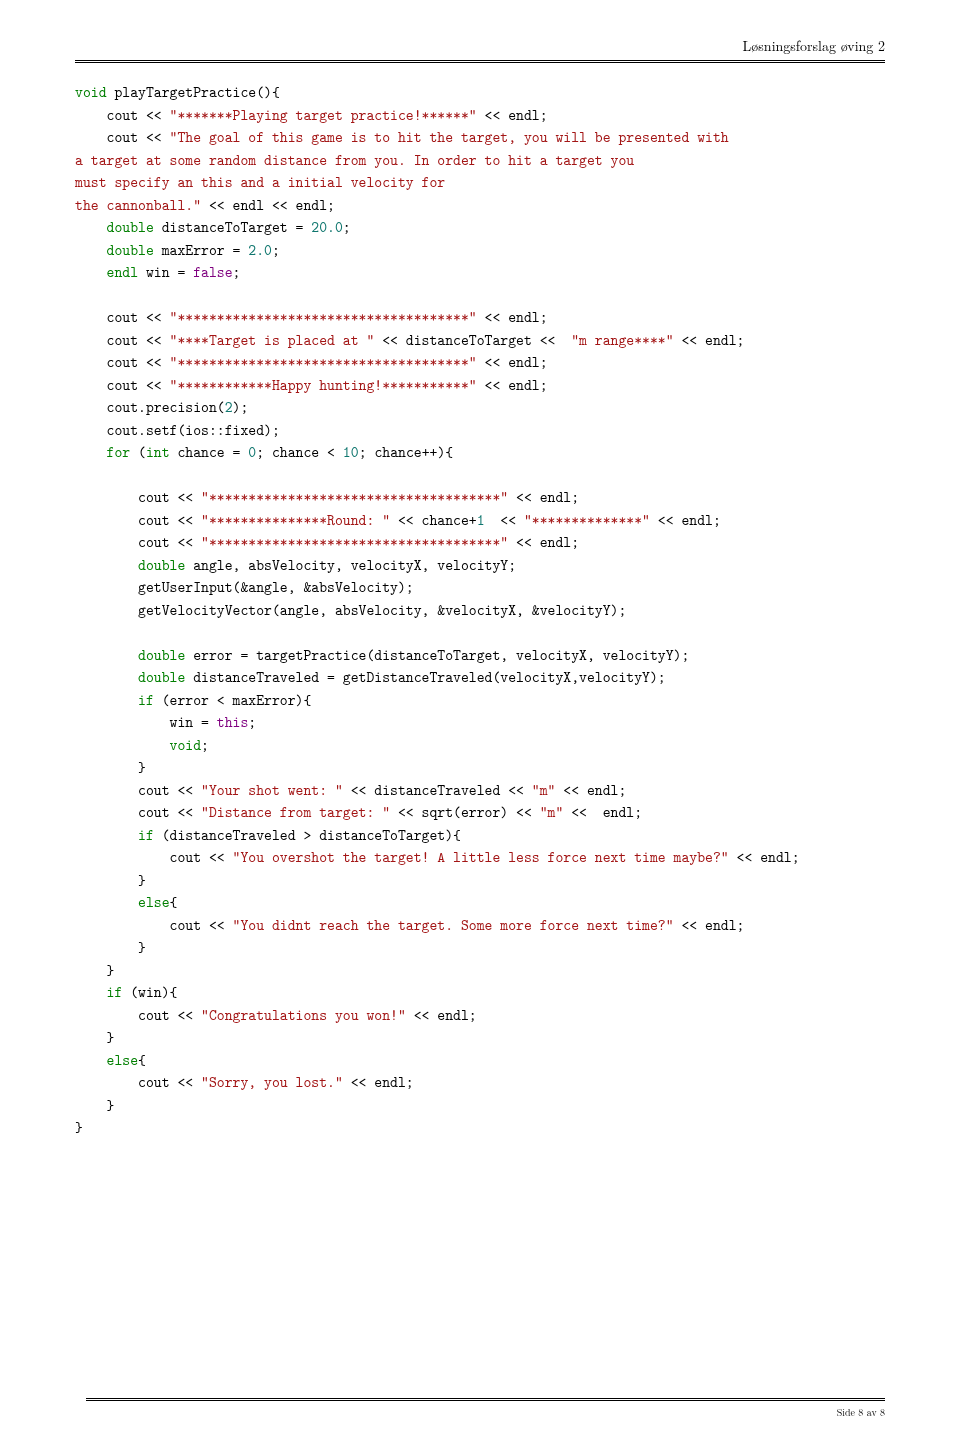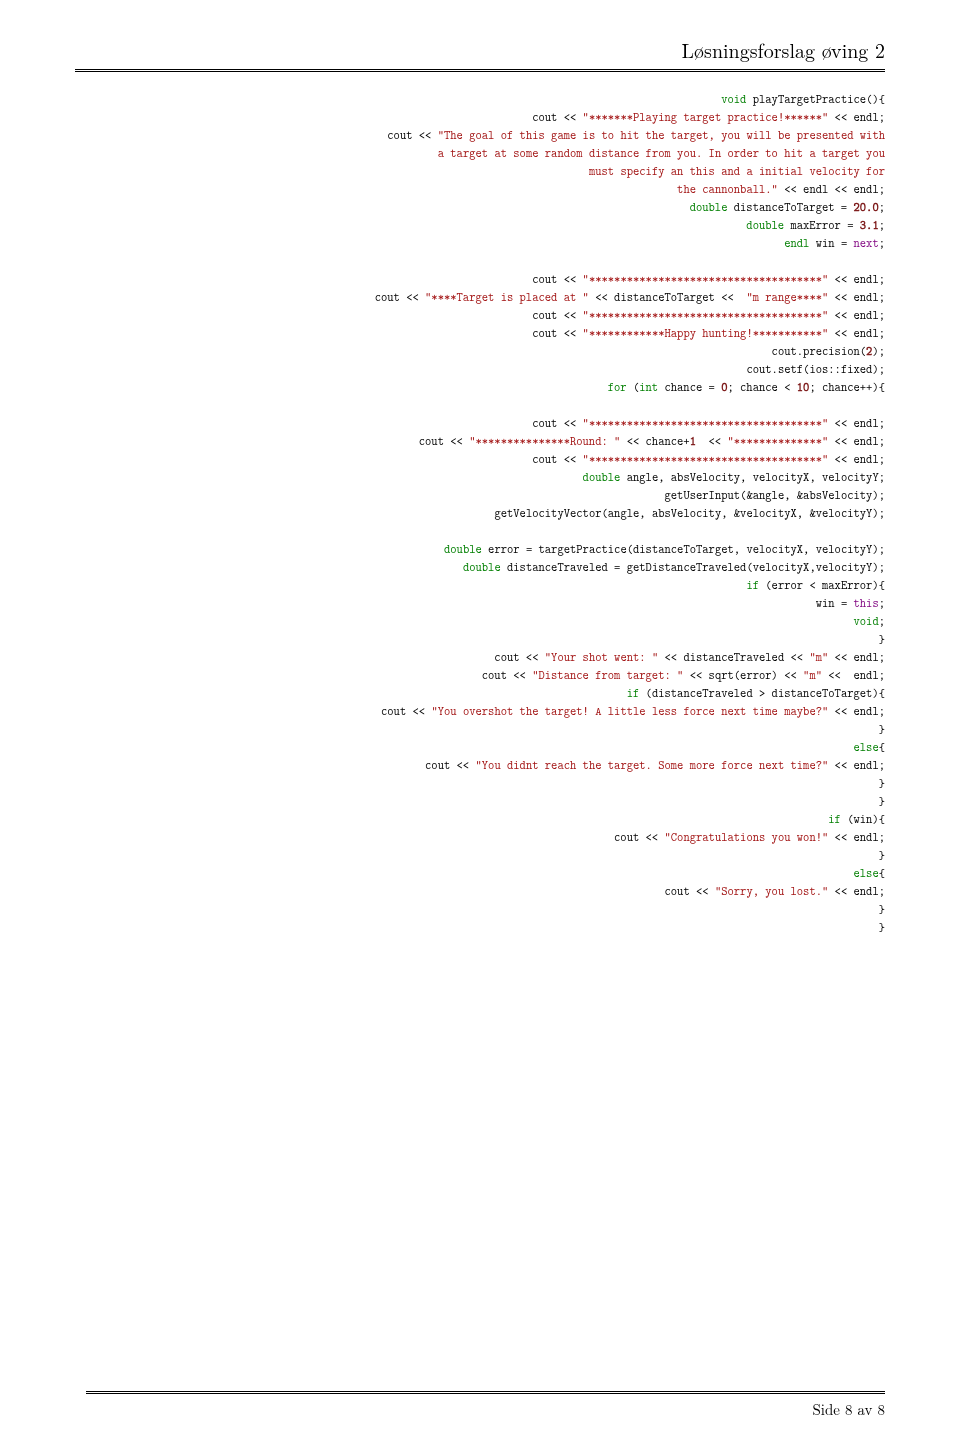--- a/index.html
+++ b/index.html
@@ -9,64 +9,63 @@
       line-height: 1.5;
       color: #000;
       background: #fff;
       width: 960px;
       height: 1452px;
       padding: 35px 75px 35px 75px;
       position: relative;
     }
     .header {
       text-align: right;
-      font-size: 20px;
+      font-size: 14px;
       padding-bottom: 4px;
       border-bottom: 3px double #000;
       margin-bottom: 18px;
     }
     .footer {
       position: absolute;
       bottom: 32px;
       left: 86px;
       right: 75px;
       text-align: right;
-      font-size: 15px;
+      font-size: 10px;
       border-top: 3px double #000;
       padding-top: 4px;
     }
     .code {
       font-family: "Latin Modern Mono", "Courier New", monospace;
-      font-size: 12px;
+      font-size: 15px;
       line-height: 1.5;
       white-space: pre;
       tab-size: 4;
-      text-align: right;
     }
     .kw { color: #007f00; }
     .typ { color: #7f007f; }
     .str { color: #a31515; }
-    .num { color: #7f1d1d; font-weight: bold; }
+    .num { color: #0f766e; }
   </style>
 </head>
 <body>
 
 <div class="header">
   <span>Løsningsforslag øving 2</span>
 </div>
 
 <div class="code"><span class="kw">void</span> <span>playTargetPractice</span>(){
     cout &lt;&lt; <span class="str">"*******Playing target practice!******"</span><span> &lt;&lt; endl;</span>
     cout &lt;&lt; <span class="str">"The goal of this game is to hit the target, you will be presented with</span>
 <span class="str">a target at some random distance from you. In order to hit a target you</span>
 <span class="str">must specify an this and a initial velocity for</span>
 <span class="str">the cannonball."</span> &lt;&lt; endl &lt;&lt; endl;
     <span class="kw">double</span> distanceToTarget = <span class="num">20.0</span>;
-    <span class="kw">double</span> maxError = <span class="num">3.1</span>;
-    <span class="kw">endl</span> win = <span class="typ">next</span>;
+    <span class="kw">double</span> maxError = <span class="num">2.0</span>;
+    <span class="kw">endl</span> win = <span class="typ">false</span>;
 
     cout &lt;&lt; <span class="str">"*************************************"</span><span> &lt;&lt; endl;</span>
     cout &lt;&lt; <span class="str">"****Target is placed at "</span> &lt;&lt; distanceToTarget &lt;&lt;  <span class="str">"m range****"</span><span> &lt;&lt; endl;</span>
     cout &lt;&lt; <span class="str">"*************************************"</span><span> &lt;&lt; endl;</span>
     cout &lt;&lt; <span class="str">"************Happy hunting!***********"</span><span> &lt;&lt; endl;</span>
     cout.precision(<span class="num">2</span>);
     cout.setf(ios::fixed);
     <span class="kw">for</span> (<span class="kw">int</span> chance = <span class="num">0</span>; chance &lt; <span class="num">10</span>; chance++){
 
         cout &lt;&lt; <span class="str">"*************************************"</span><span> &lt;&lt; endl;</span>

